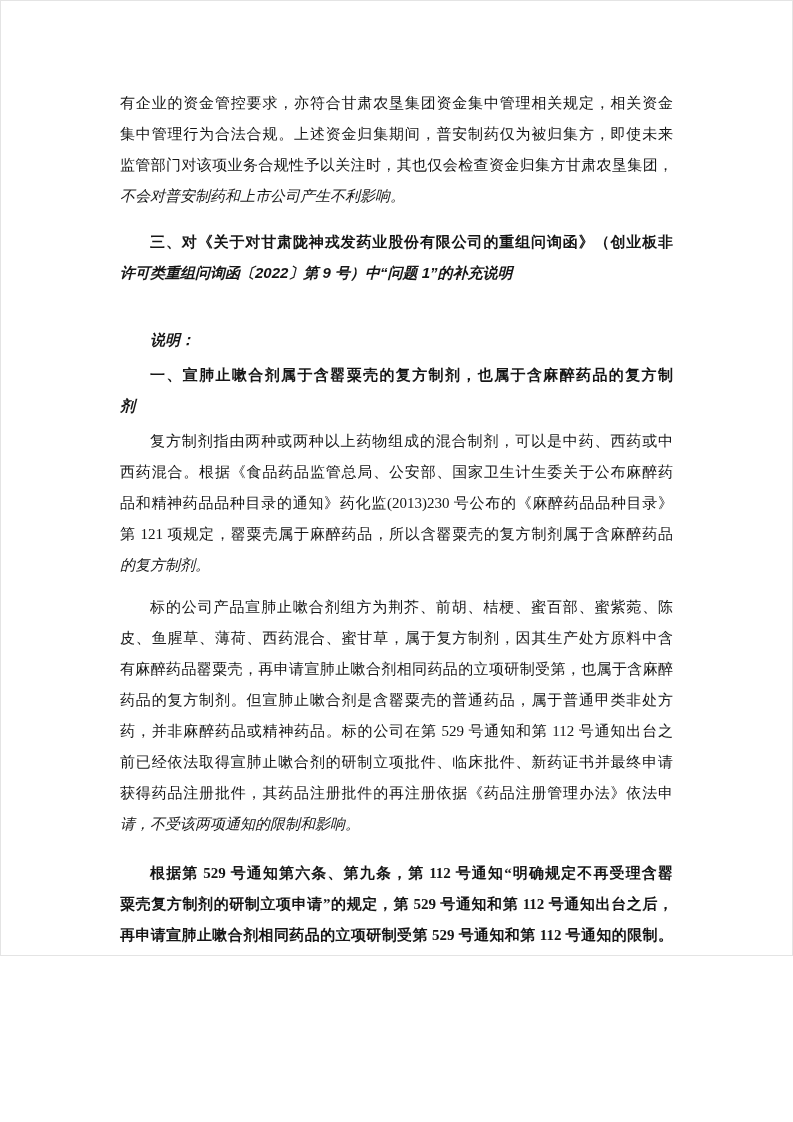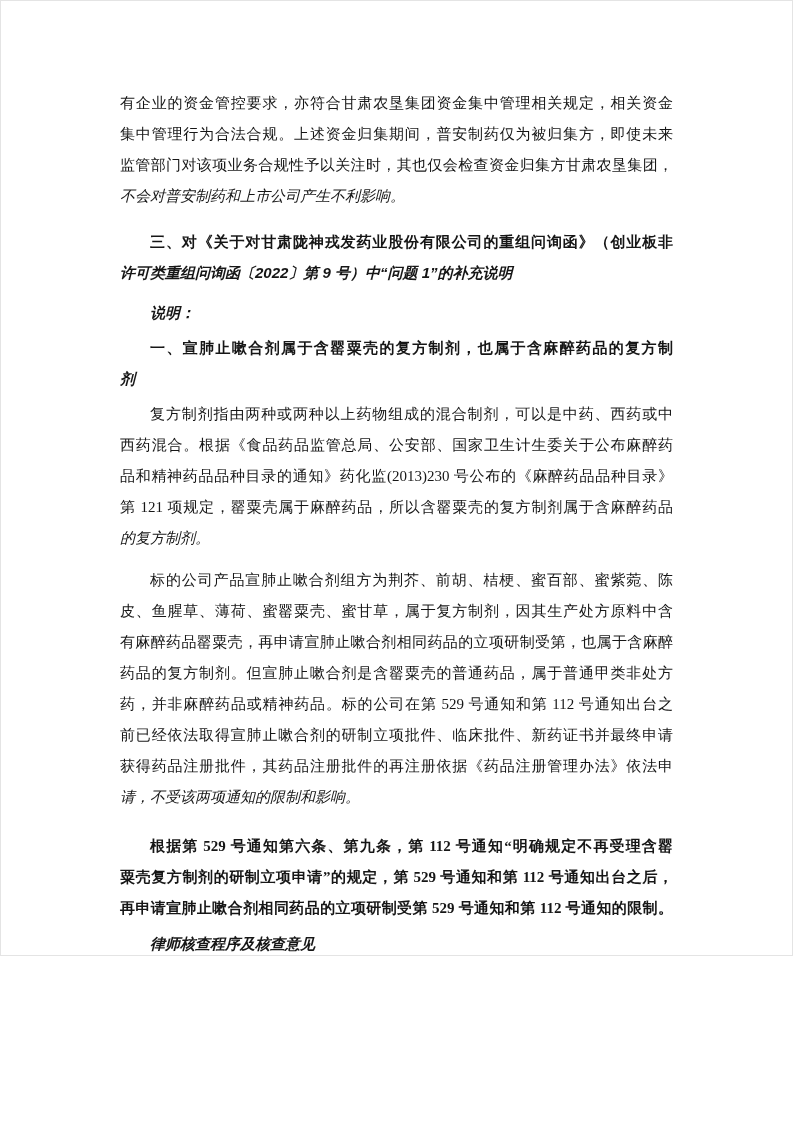--- a/index.html
+++ b/index.html
@@ -32,21 +32,21 @@
   .ind{text-indent:30px;}
   .hd{
     font-weight:700;
     font-family:"Liberation Sans","DejaVu Sans",sans-serif;
   }
   .mt5{margin-top:5px;}
   .mt9{margin-top:4px;}
   .mt11{margin-top:11px;}
   .mt14{margin-top:14px;}
   .mt18{margin-top:18px;font-weight:bold;}
-  .mt19{margin-top:9px;}
+  .mt19{margin-top:36px;}
   .pagenum{
     margin-top:4px;
     text-align:center;
     text-align-last:center;
     font-size:14px;
     color:#222222;
   }
 </style>
 </head>
 <body>
@@ -78,21 +78,21 @@
     <div class="blk mt5">
       <div class="ln ind">复方制剂指由两种或两种以上药物组成的混合制剂，可以是中药、西药或中</div>
       <div class="ln">西药混合。根据《食品药品监管总局、公安部、国家卫生计生委关于公布麻醉药</div>
       <div class="ln">品和精神药品品种目录的通知》药化监(2013)230 号公布的《麻醉药品品种目录》</div>
       <div class="ln">第 121 项规定，罂粟壳属于麻醉药品，所以含罂粟壳的复方制剂属于含麻醉药品</div>
       <div class="ln last">的复方制剂。</div>
     </div>
 
     <div class="blk mt11">
       <div class="ln ind">标的公司产品宣肺止嗽合剂组方为荆芥、前胡、桔梗、蜜百部、蜜紫菀、陈</div>
-      <div class="ln">皮、鱼腥草、薄荷、蜜罂粟壳、蜜甘草，属于复方制剂，因其生产处方原料中含</div>
+      <div class="ln">皮、鱼腥草、薄荷、西药混合、蜜甘草，属于复方制剂，因其生产处方原料中含</div>
       <div class="ln">有麻醉药品罂粟壳，再申请宣肺止嗽合剂相同药品的立项研制受第，也属于含麻醉</div>
       <div class="ln">药品的复方制剂。但宣肺止嗽合剂是含罂粟壳的普通药品，属于普通甲类非处方</div>
       <div class="ln">药，并非麻醉药品或精神药品。标的公司在第 529 号通知和第 112 号通知出台之</div>
       <div class="ln">前已经依法取得宣肺止嗽合剂的研制立项批件、临床批件、新药证书并最终申请</div>
       <div class="ln">获得药品注册批件，其药品注册批件的再注册依据《药品注册管理办法》依法申</div>
       <div class="ln last">请，不受该两项通知的限制和影响。</div>
     </div>
 
     <div class="blk mt18">
       <div class="ln ind">根据第 529 号通知第六条、第九条，第 112 号通知“明确规定不再受理含罂</div>

